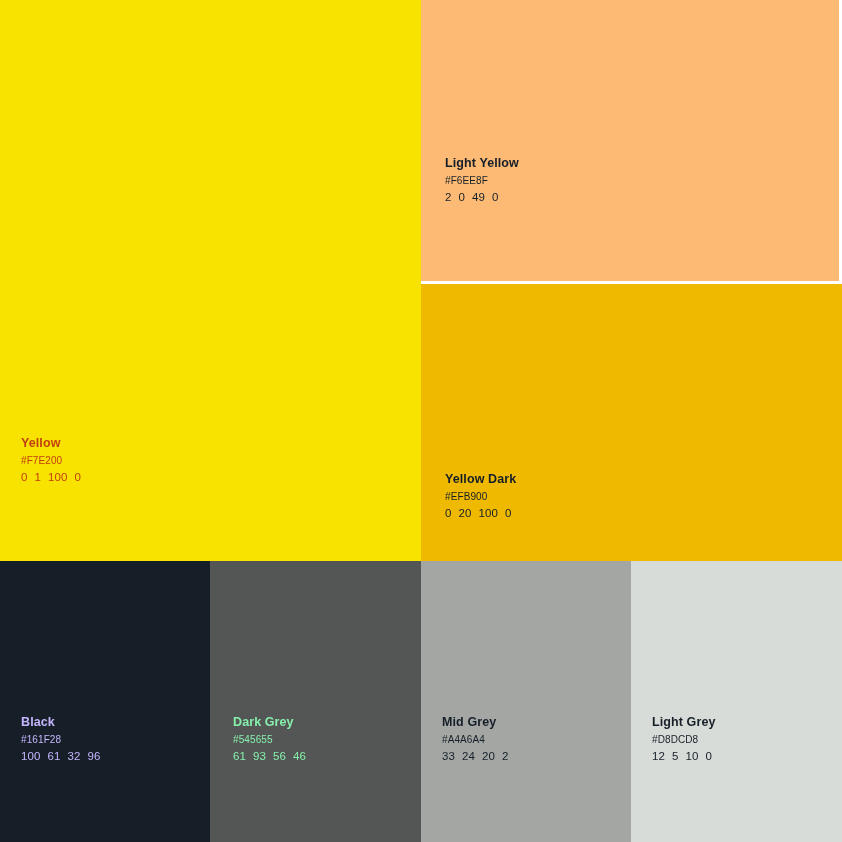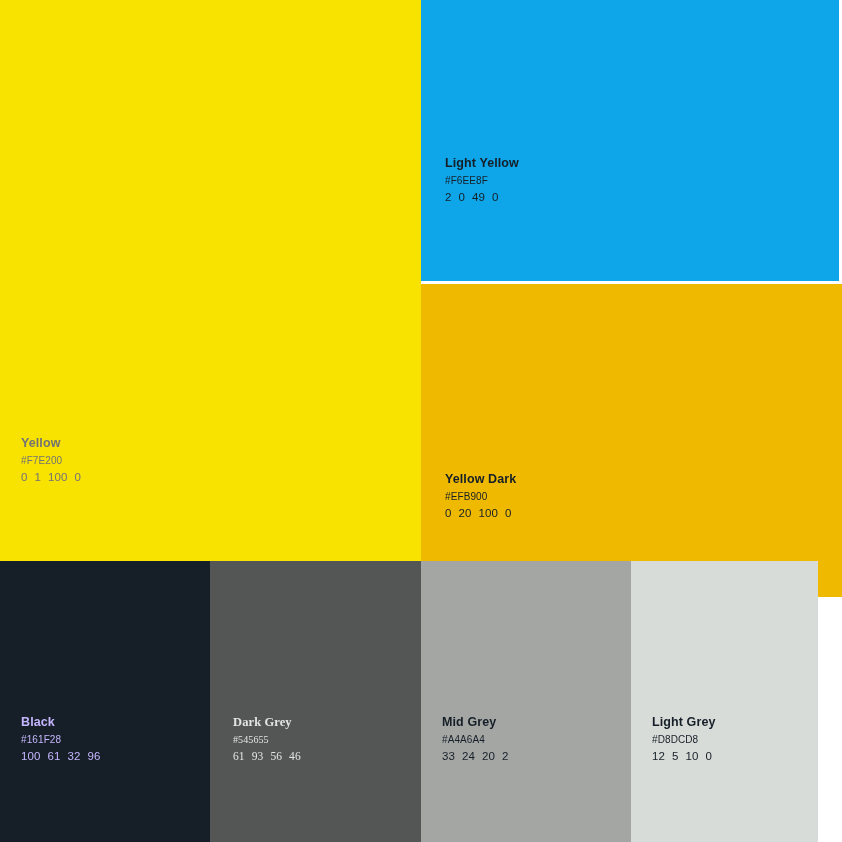--- a/index.html
+++ b/index.html
@@ -130,47 +130,47 @@
     height: 281px;
   }
   #swatch-mid-grey .swatch-label {
     left: 21px;
     bottom: 80px;
   }
 
   #swatch-light-grey {
     left: 631px;
     top: 561px;
-    width: 187px;
+    width: 211px;
     height: 281px;
   }
   #swatch-light-grey .swatch-label {
     left: 21px;
     bottom: 80px;
   }
 </style>
 </head>
 <body style="background: rgb(255, 255, 255);">
 
 <div id="palette">
 
   <div class="swatch" id="swatch-yellow" style="background: rgb(247, 226, 0);">
-    <div class="swatch-label" style="color: #737373;">
+    <div class="swatch-label" style="color: #c2410c;">
       <div class="swatch-name">Yellow</div>
       <div class="swatch-hex">#F7E200</div>
       <div class="swatch-cmyk">
         <span class="cmyk-val">0</span>
         <span class="cmyk-val">1</span>
         <span class="cmyk-val">100</span>
         <span class="cmyk-val">0</span>
       </div>
     </div>
   </div>
 
-  <div class="swatch" id="swatch-light-yellow" style="background: #0ea5e9; padding-left: 45px;">
+  <div class="swatch" id="swatch-light-yellow" style="background: #fdba74; padding-left: 45px;">
     <div class="swatch-label" style="color: rgb(22, 31, 40);">
       <div class="swatch-name">Light Yellow</div>
       <div class="swatch-hex">#F6EE8F</div>
       <div class="swatch-cmyk">
         <span class="cmyk-val">2</span>
         <span class="cmyk-val">0</span>
         <span class="cmyk-val">49</span>
         <span class="cmyk-val">0</span>
       </div>
     </div>
@@ -196,21 +196,21 @@
       <div class="swatch-cmyk">
         <span class="cmyk-val">100</span>
         <span class="cmyk-val">61</span>
         <span class="cmyk-val">32</span>
         <span class="cmyk-val">96</span>
       </div>
     </div>
   </div>
 
   <div class="swatch" id="swatch-dark-grey" style="background: rgb(84, 86, 85);">
-    <div class="swatch-label" style="color: #e5e5e5; font-family: Liberation Serif, serif;">
+    <div class="swatch-label" style="color: #86efac;">
       <div class="swatch-name">Dark Grey</div>
       <div class="swatch-hex">#545655</div>
       <div class="swatch-cmyk">
         <span class="cmyk-val">61</span>
         <span class="cmyk-val">93</span>
         <span class="cmyk-val">56</span>
         <span class="cmyk-val">46</span>
       </div>
     </div>
   </div>

